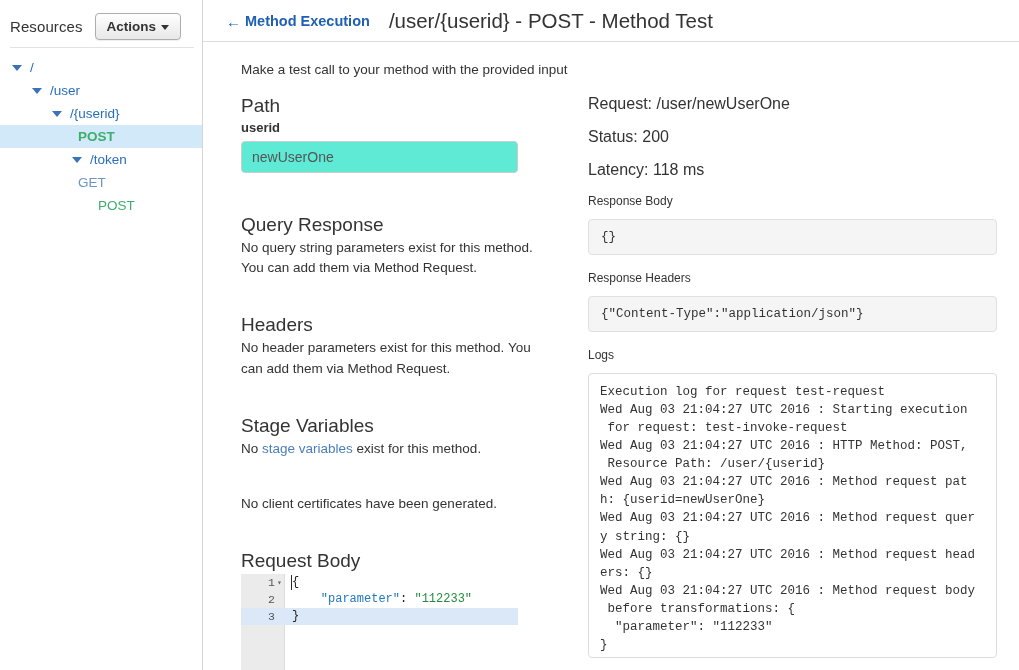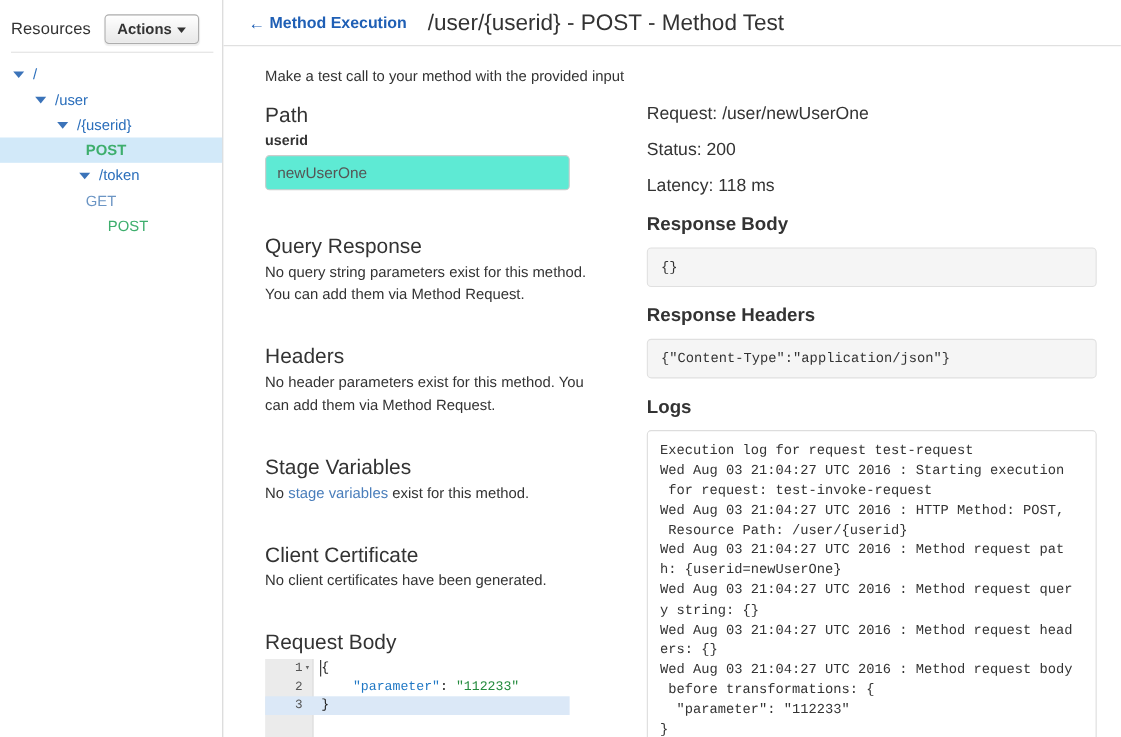--- a/index.html
+++ b/index.html
@@ -234,24 +234,24 @@
 
   
   .res-line {
     font-size: 16px;
     color: #333;
     margin: 0 0 14px 0;
     font-weight: 400;
     line-height: 1.2;
   }
   .res-heading {
-    font-size: 17px;
+    font-size: 12px;
     color: #333;
     margin: 0 0 11px 0;
-    font-weight: 700;
+    font-weight: 400;
   }
   .code-box {
     background: #f5f5f5;
     border: 1px solid #e0e0e0;
     border-radius: 4px;
     padding: 10px 12px;
     font-family: "Liberation Mono", monospace;
     font-size: 12.5px;
     color: #333;
     margin-bottom: 16px;
@@ -354,21 +354,20 @@
         <div class="gap-md"></div>
 
         <section>
           <h3 class="sec">Stage Variables</h3>
           <p class="sec-desc"><span>No </span><a class="inline-link">stage variables</a><span> exist for this method.</span></p>
         </section>
 
         <div class="gap-md"></div>
 
         <section>
-          <h3 class="sec">Client Certificate</h3>
           <p class="sec-desc">No client certificates have been generated.</p>
         </section>
 
         <div class="gap-md"></div>
 
         <section>
           <h3 class="sec">Request Body</h3>
           <div class="editor">
             <div class="gutter"></div>
             <div id="editor-lines">

